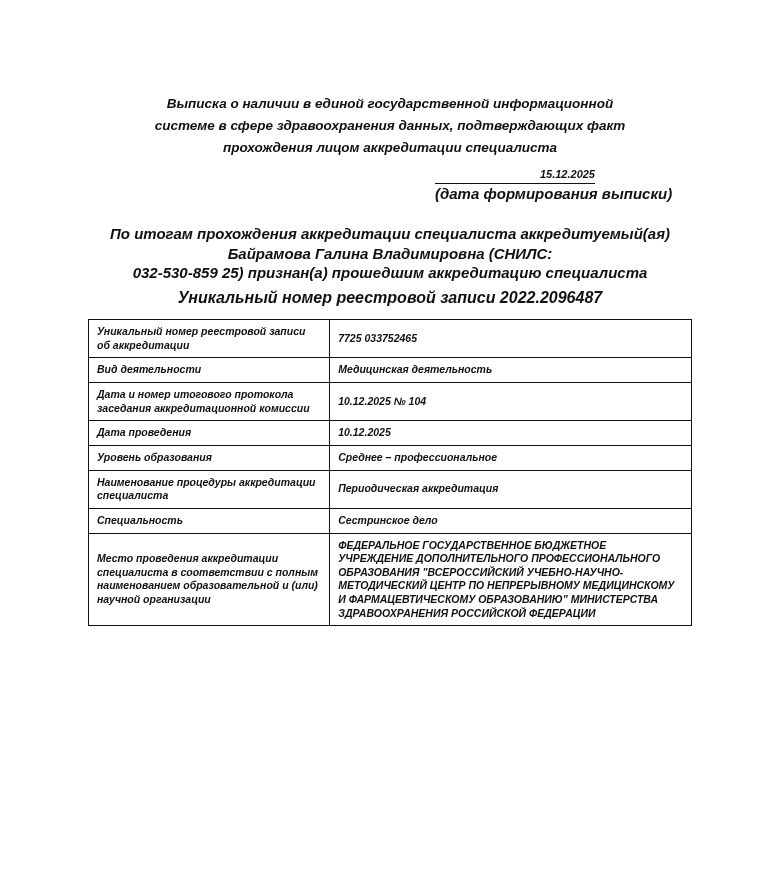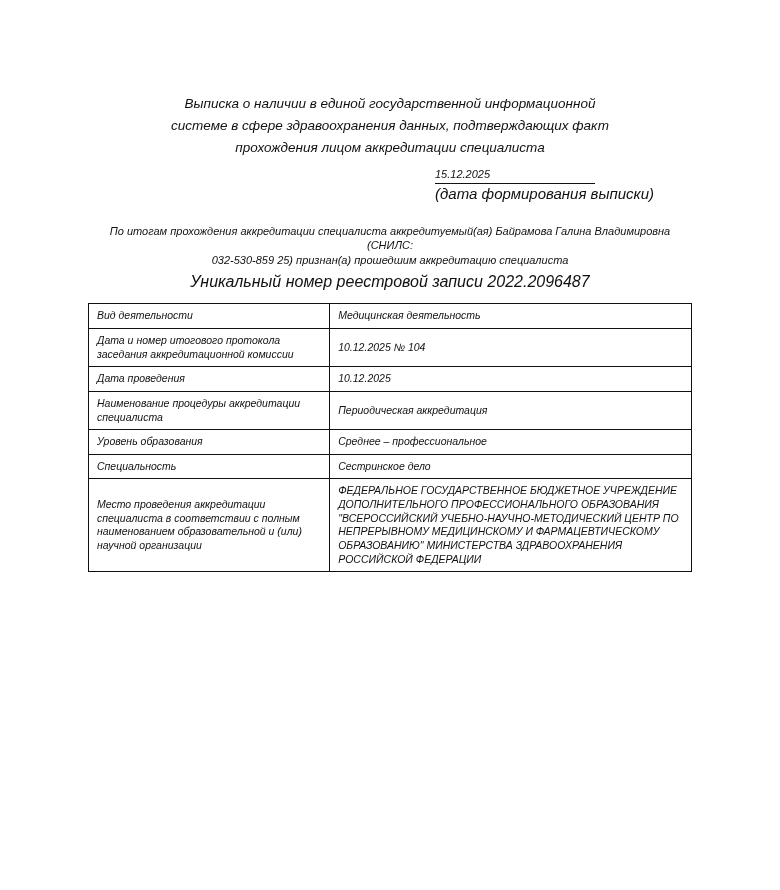--- a/index.html
+++ b/index.html
@@ -3,51 +3,51 @@
 <meta charset="utf-8">
 <style>
   html, body { margin: 0; padding: 0; background: #ffffff; }
   .page {
     width: 780px;
     height: 634px;
     box-sizing: border-box;
     background: #ffffff;
     color: #111111;
     font-family: "Liberation Sans", sans-serif;
-    font-weight: 400;
+    font-weight: 700;
     font-style: italic;
     padding: 93px 88px 0 88px;
     overflow: hidden;
   }
   .doc-title {
     font-size: 13.5px;
     line-height: 1.62;
     text-align: center;
     white-space: pre-line;
     margin: 0 0 9px 0;
   }
   .date-block {
     width: 160px;
     margin: 0 97px 12px auto;
-    text-align: left;
+    text-align: right;
   }
   .date-value {
     font-size: 11px;
     line-height: 1.2;
     padding-bottom: 2px;
     border-bottom: 1.6px solid #111111;
   }
   .date-caption {
     font-size: 15px;
     line-height: 1.2;
     white-space: nowrap;
     padding-top: 1px;
   }
   .intro {
-    font-size: 11px;
+    font-size: 15px;
     line-height: 1.32;
     text-align: center;
     white-space: pre-line;
     margin: 21px 0 4px 0;
   }
   .section-heading {
     font-size: 11px;
     text-align: center;
     text-decoration: underline;
     margin: 20px 0 0 0;
@@ -87,38 +87,42 @@
 
   <div class="intro">По итогам прохождения аккредитации специалиста аккредитуемый(ая) Байрамова Галина Владимировна (СНИЛС:
 032-530-859 25) признан(а) прошедшим аккредитацию специалиста</div>
 
 
   <div class="registry-number">Уникальный номер реестровой записи 2022.2096487</div>
 
   <table class="acc">
     <tbody>
       <tr>
+        <td class="label">Уникальный номер реестровой записи об аккредитации</td>
+        <td class="value">7725 033752465</td>
+      </tr>
+      <tr>
         <td class="label">Вид деятельности</td>
         <td class="value">Медицинская деятельность</td>
       </tr>
       <tr>
         <td class="label">Дата и номер итогового протокола заседания аккредитационной комиссии</td>
         <td class="value">10.12.2025 № 104</td>
       </tr>
       <tr>
         <td class="label">Дата проведения</td>
         <td class="value">10.12.2025</td>
       </tr>
       <tr>
+        <td class="label">Уровень образования</td>
+        <td class="value">Среднее – профессиональное</td>
+      </tr>
+      <tr>
         <td class="label">Наименование процедуры аккредитации специалиста</td>
         <td class="value">Периодическая аккредитация</td>
-      </tr>
-      <tr>
-        <td class="label">Уровень образования</td>
-        <td class="value">Среднее – профессиональное</td>
       </tr>
       <tr>
         <td class="label">Специальность</td>
         <td class="value">Сестринское дело</td>
       </tr>
       <tr>
         <td class="label">Место проведения аккредитации специалиста в соответствии с полным наименованием образовательной и (или) научной организации</td>
         <td class="value">ФЕДЕРАЛЬНОЕ ГОСУДАРСТВЕННОЕ БЮДЖЕТНОЕ УЧРЕЖДЕНИЕ ДОПОЛНИТЕЛЬНОГО ПРОФЕССИОНАЛЬНОГО ОБРАЗОВАНИЯ "ВСЕРОССИЙСКИЙ УЧЕБНО-НАУЧНО-МЕТОДИЧЕСКИЙ ЦЕНТР ПО НЕПРЕРЫВНОМУ МЕДИЦИНСКОМУ И ФАРМАЦЕВТИЧЕСКОМУ ОБРАЗОВАНИЮ" МИНИСТЕРСТВА ЗДРАВООХРАНЕНИЯ РОССИЙСКОЙ ФЕДЕРАЦИИ</td>
       </tr>
     </tbody>

